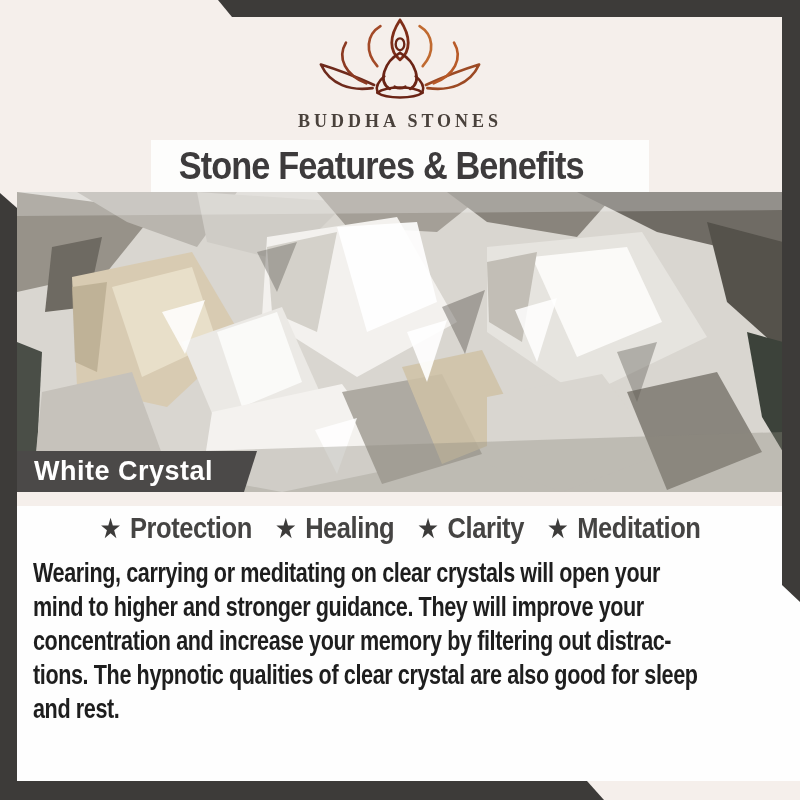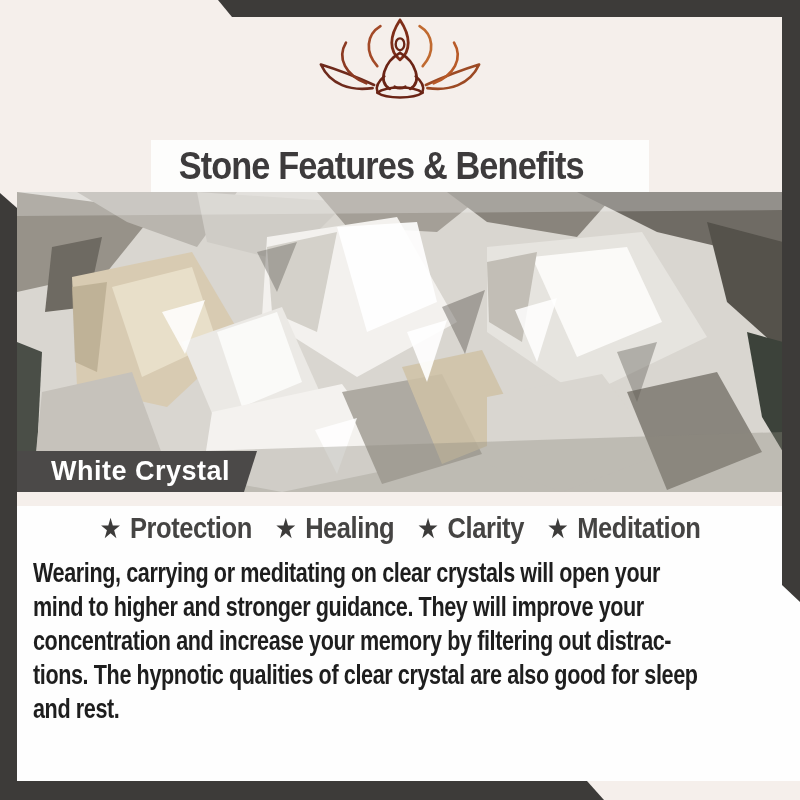--- a/index.html
+++ b/index.html
@@ -30,21 +30,21 @@
     transform:scaleX(.88);white-space:nowrap;}
   
   .photo{position:absolute;left:17px;top:192px;width:766px;height:300px;
     overflow:hidden;background:#d9d6d0;z-index:1;}
   svg.crystals{width:100%;height:100%;display:block;}
   
   .stone-banner{position:absolute;left:17px;top:451px;width:240px;height:41px;
     background:#4b4948;clip-path:polygon(0 0,100% 0,calc(100% - 13px) 100%,0 100%);
     display:flex;align-items:center;z-index:4;}
   .stone-banner span{color:#ffffff;font-weight:700;font-size:27px;
-    padding-left:34px;letter-spacing:.5px;}
+    padding-left:17px;letter-spacing:.5px;}
   
   .white-panel{position:absolute;left:17px;top:506px;width:783px;height:275px;
     background:#fefefe;z-index:1;}
   
   .benefits{position:absolute;top:512px;left:0;width:100%;display:flex;
     justify-content:center;gap:26px;z-index:3;transform:scaleX(.88);}
   .benefit{display:flex;align-items:center;gap:10px;font-size:29px;
     font-weight:700;color:#454443;letter-spacing:-0.5px;}
   .benefit .star{font-size:28px;line-height:1;color:#3c3b3a;}
   
@@ -76,20 +76,21 @@
     <path d="M115,5 C101,26 101,45 115,56 C129,45 129,26 115,5" stroke="#7e2d18" stroke-width="3.6"></path>
 
     <ellipse cx="115" cy="36" rx="5.5" ry="7.5" stroke="#6b2415" stroke-width="3"></ellipse>
     <path d="M115,47 C104,53 98,61 95,71 C92,81 95,89 102,93" stroke="#6b2415" stroke-width="3.4"></path>
     <path d="M115,47 C126,53 132,61 135,71 C138,81 135,89 128,93" stroke="#6b2415" stroke-width="3.4"></path>
     <path d="M95,77 C88,83 84,90 86,96" stroke="#6b2415" stroke-width="3.2"></path>
     <path d="M135,77 C142,83 146,90 144,96" stroke="#6b2415" stroke-width="3.2"></path>
     <path d="M86,98 C98,89 132,89 144,98 C132,106 98,106 86,98" stroke="#6b2415" stroke-width="3.4"></path>
     <path d="M108,90 q 7,5 14,0" stroke="#6b2415" stroke-width="2.8"></path>
   </svg>
+  <div class="brand-name">BUDDHA STONES</div>
 </div>
 
 <div class="title-strip">
   <div class="title-text">Stone Features &amp; Benefits</div>
 </div>
 
 <div class="photo">
   <svg class="crystals" viewBox="0 0 766 300" preserveAspectRatio="none">
     <rect x="0" y="0" width="766" height="300" fill="#d9d6d0"></rect>
     <polygon points="0,0 140,18 90,80 0,100" fill="#979289"></polygon>

